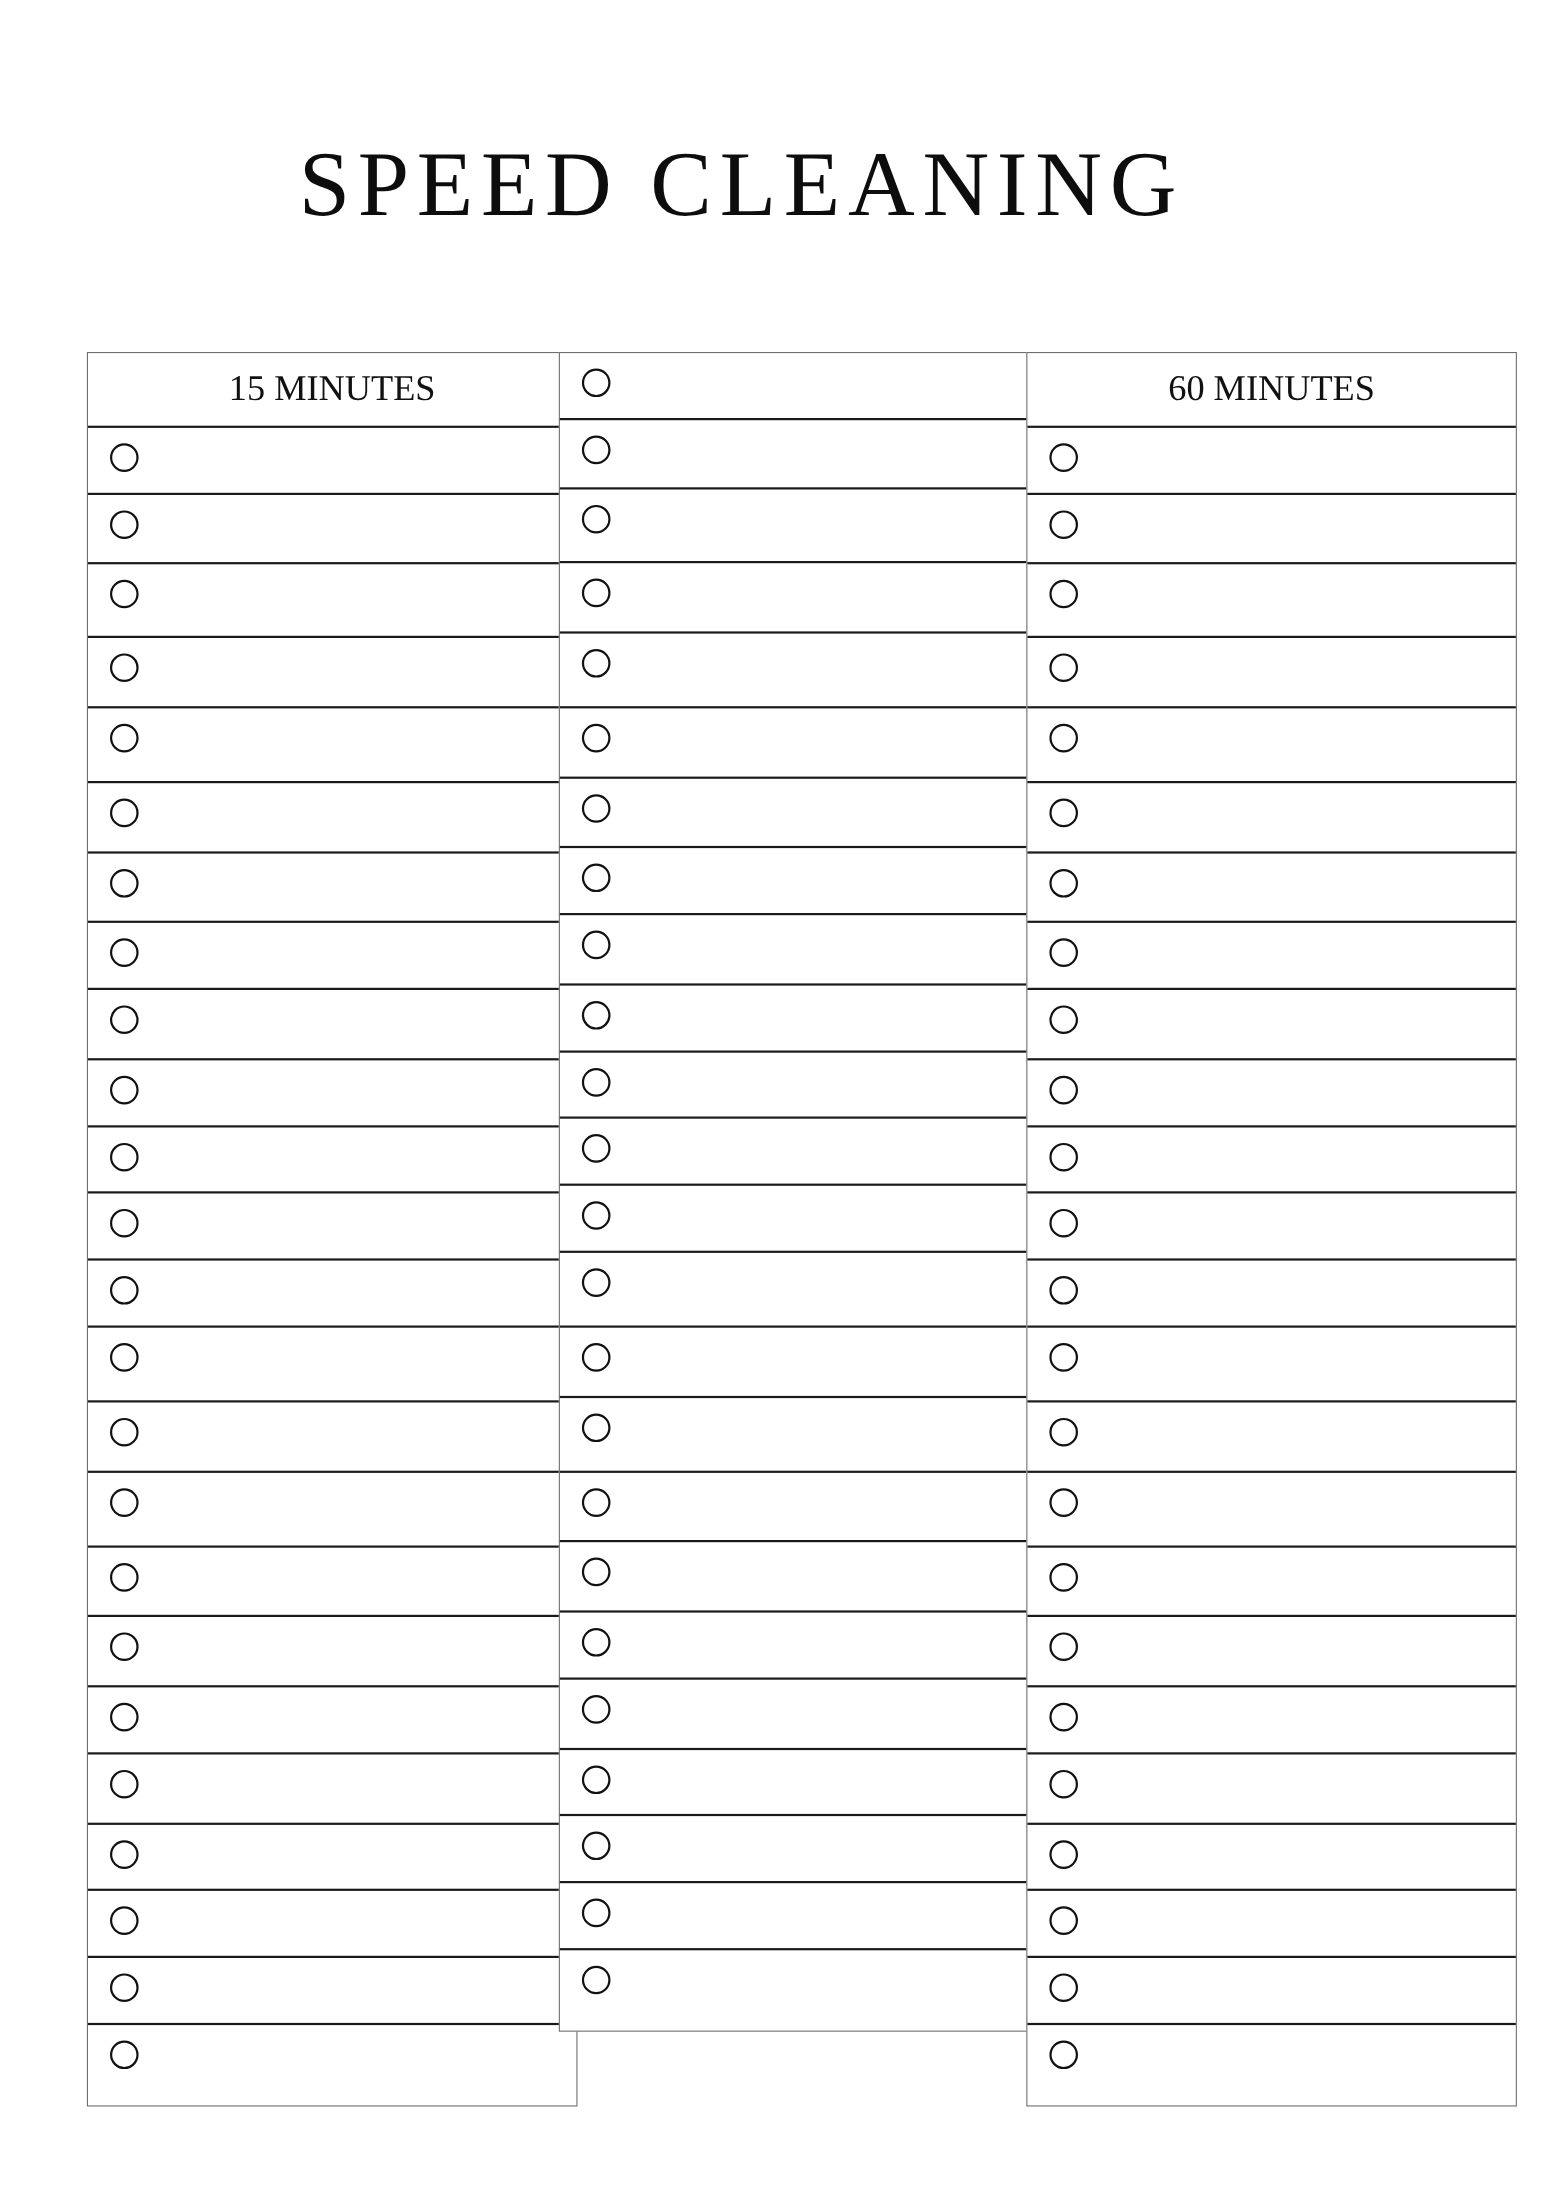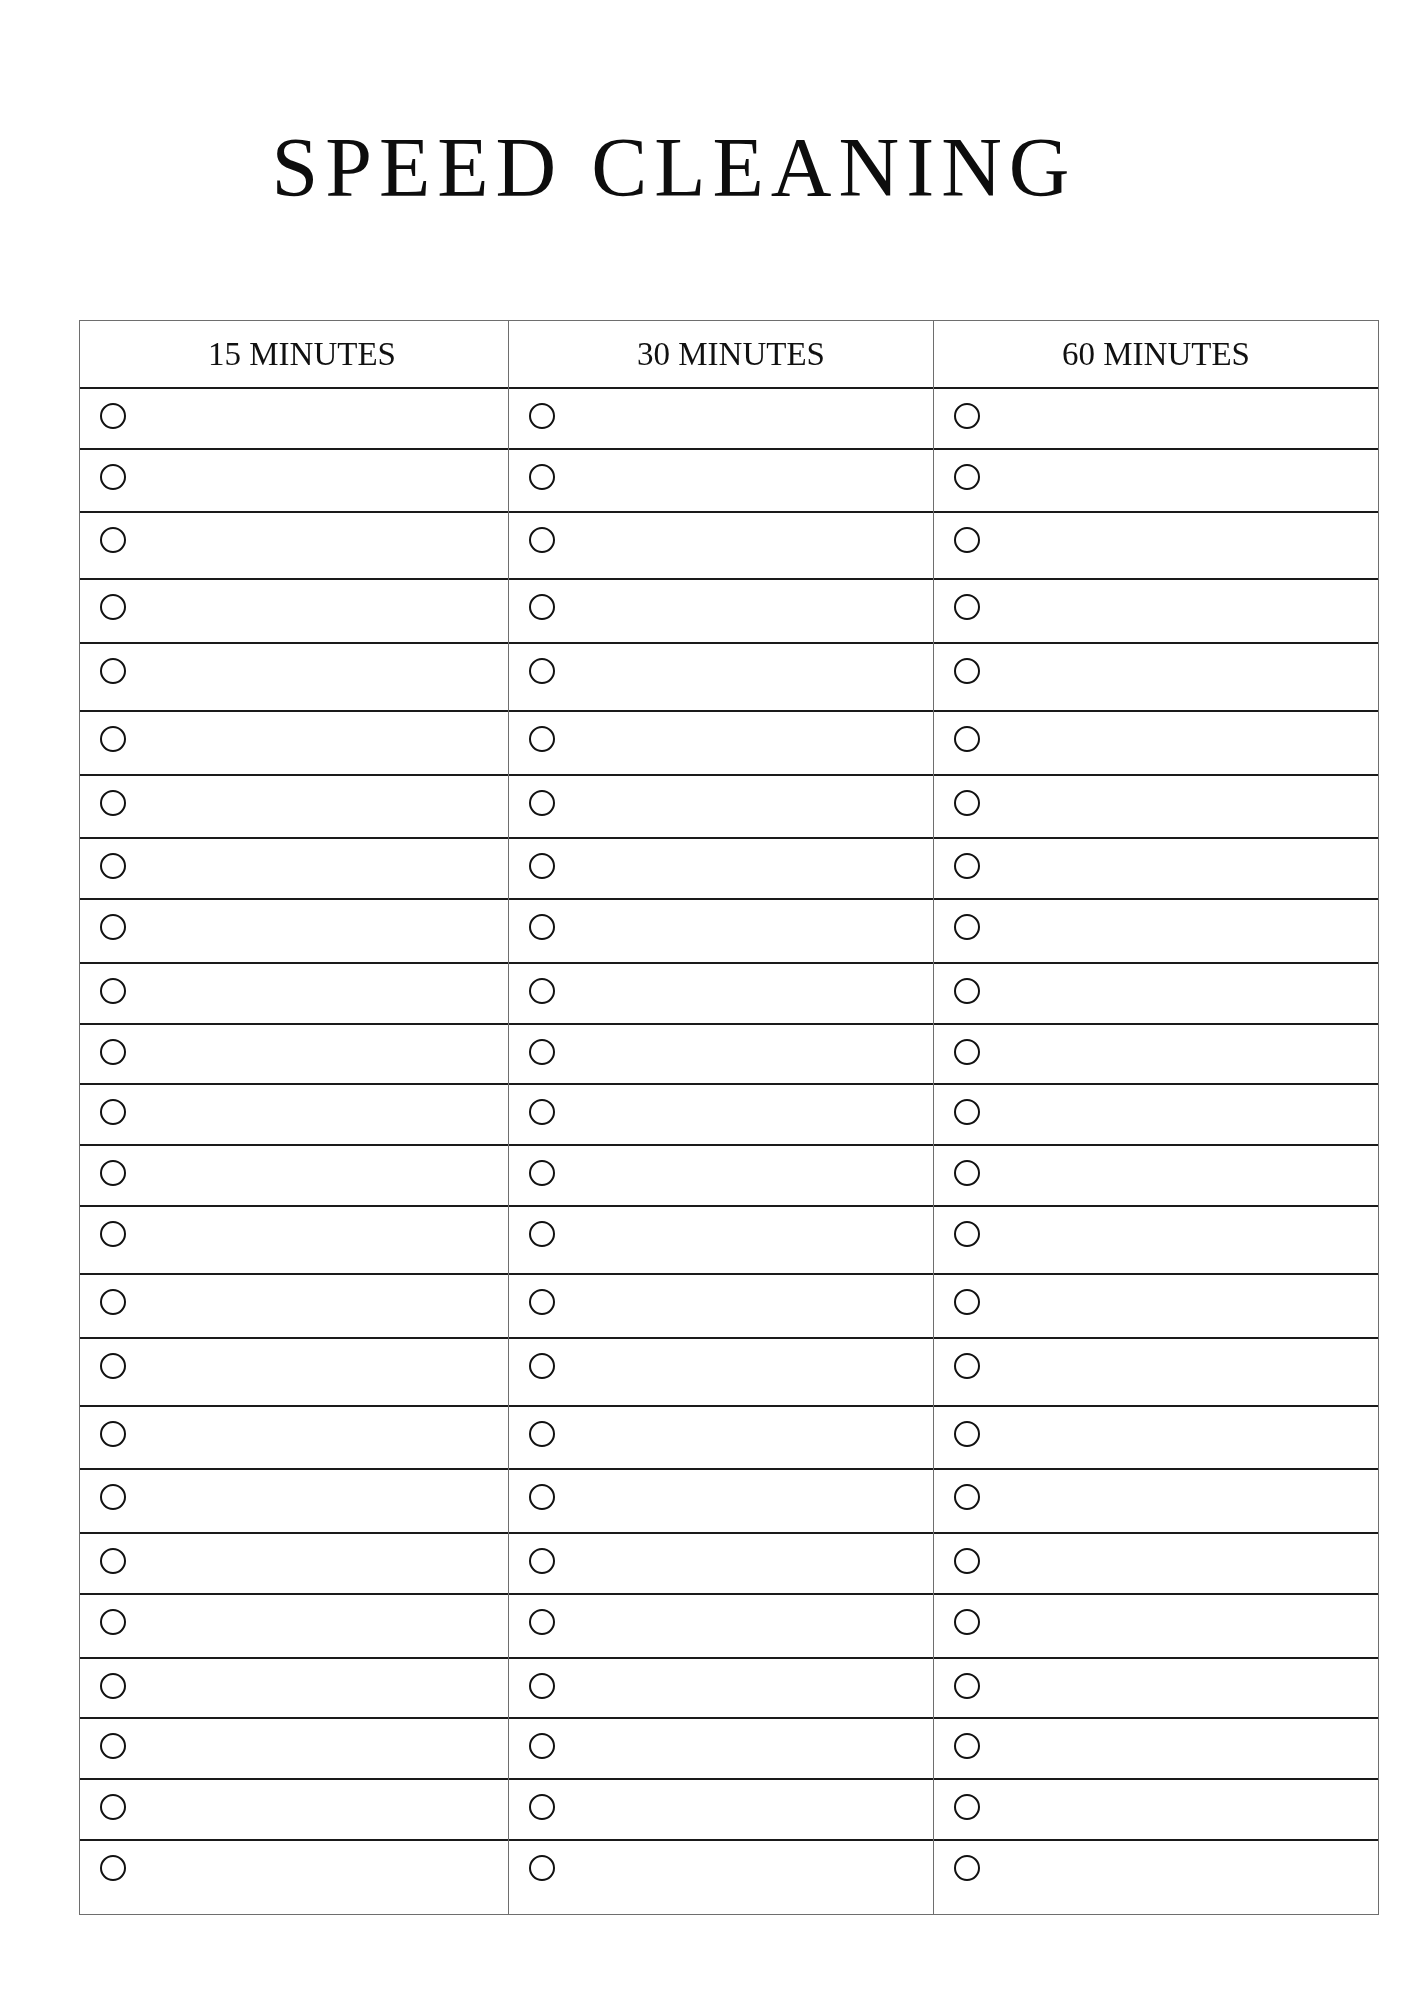--- a/index.html
+++ b/index.html
@@ -94,21 +94,20 @@
       </div>
       <div class="row" style="height: 61px;">
         <span class="circle"></span>
       </div>
       <div class="row" style="height: 73px;">
         <span class="circle"></span>
       </div>
     </div>
 </div>
 <div class="col" style="left:508px;">
-  <div class="col-head">30 MINUTES</div>
   <div class="rows">
       <div class="row" style="height: 61px;">
         <span class="circle"></span>
       </div>
       <div class="row" style="height: 63px;">
         <span class="circle"></span>
       </div>
       <div class="row" style="height: 67px;">
         <span class="circle"></span>
       </div>

